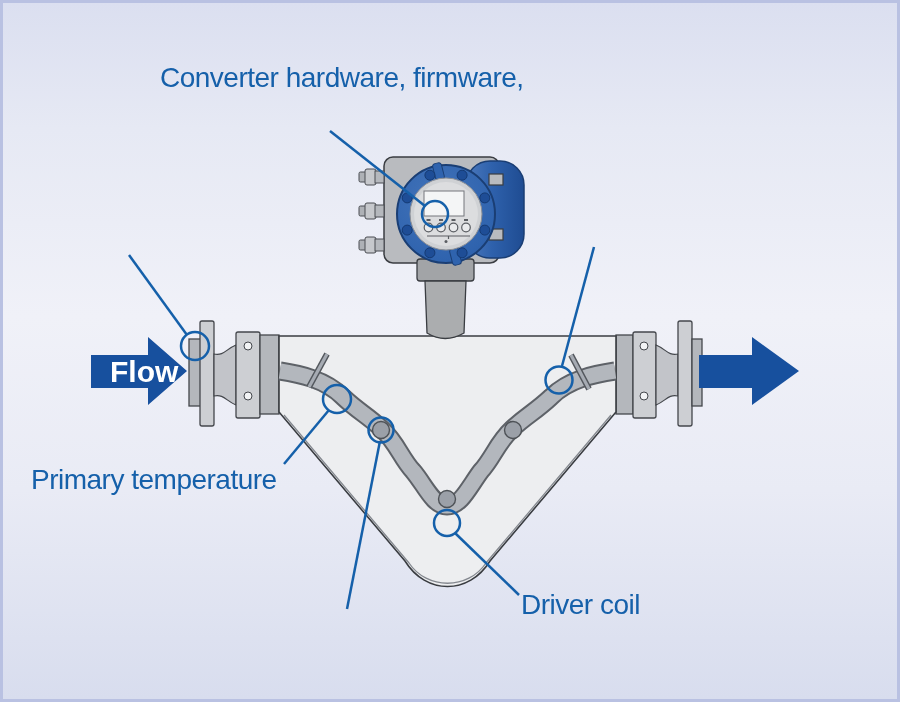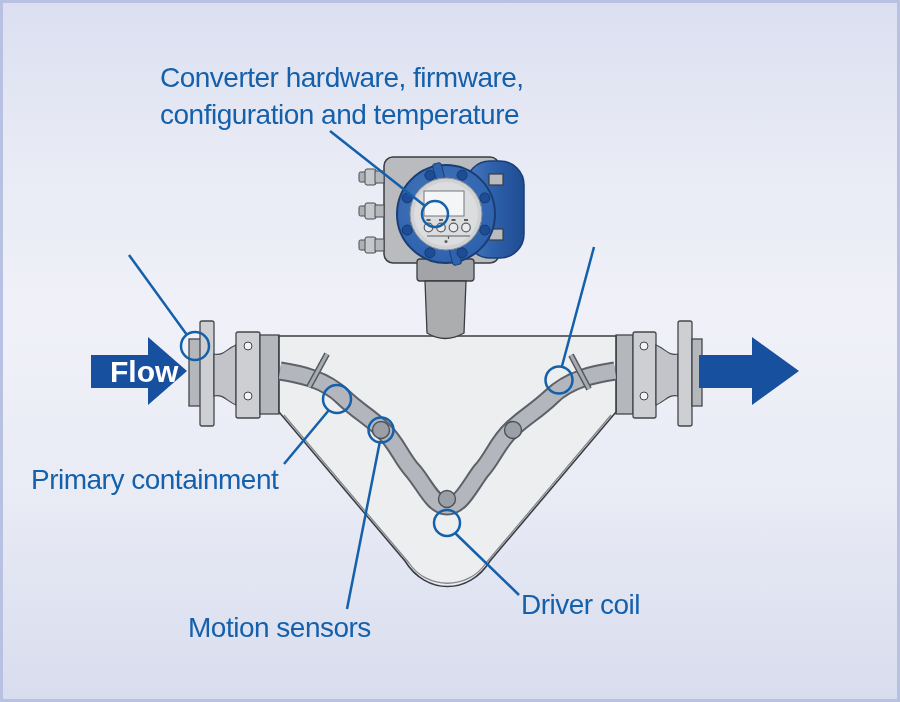--- a/index.html
+++ b/index.html
@@ -166,28 +166,26 @@
       <line x1="344" y1="606" x2="377" y2="438"></line>
       <circle cx="378" cy="427" r="12.5"></circle>
 
       <line x1="452" y1="530" x2="516" y2="592"></line>
       <circle cx="444" cy="520" r="13"></circle>
     </g>
   </svg>
 
   <div class="lbl" style="left:157px;top:56px;">
     <span>Converter hardware, firmware,</span>
-    <span>configuration and temperature</span>
   </div>
 
   <div class="lbl" style="left:588px;top:173px;line-height:36px;">
   </div>
 
 
-  <div class="lbl" style="left:28px;top:458px;">Primary containment</div>
+  <div class="lbl" style="left:28px;top:458px;">Primary temperature</div>
 
-  <div class="lbl" style="left:185px;top:606px;">Motion sensors</div>
 
   <div class="lbl" style="left:518px;top:583px;text-align:center;">Driver coil</div>
 
   <div class="flow-lbl">Flow</div>
 
 </div>
 
 </body></html>

